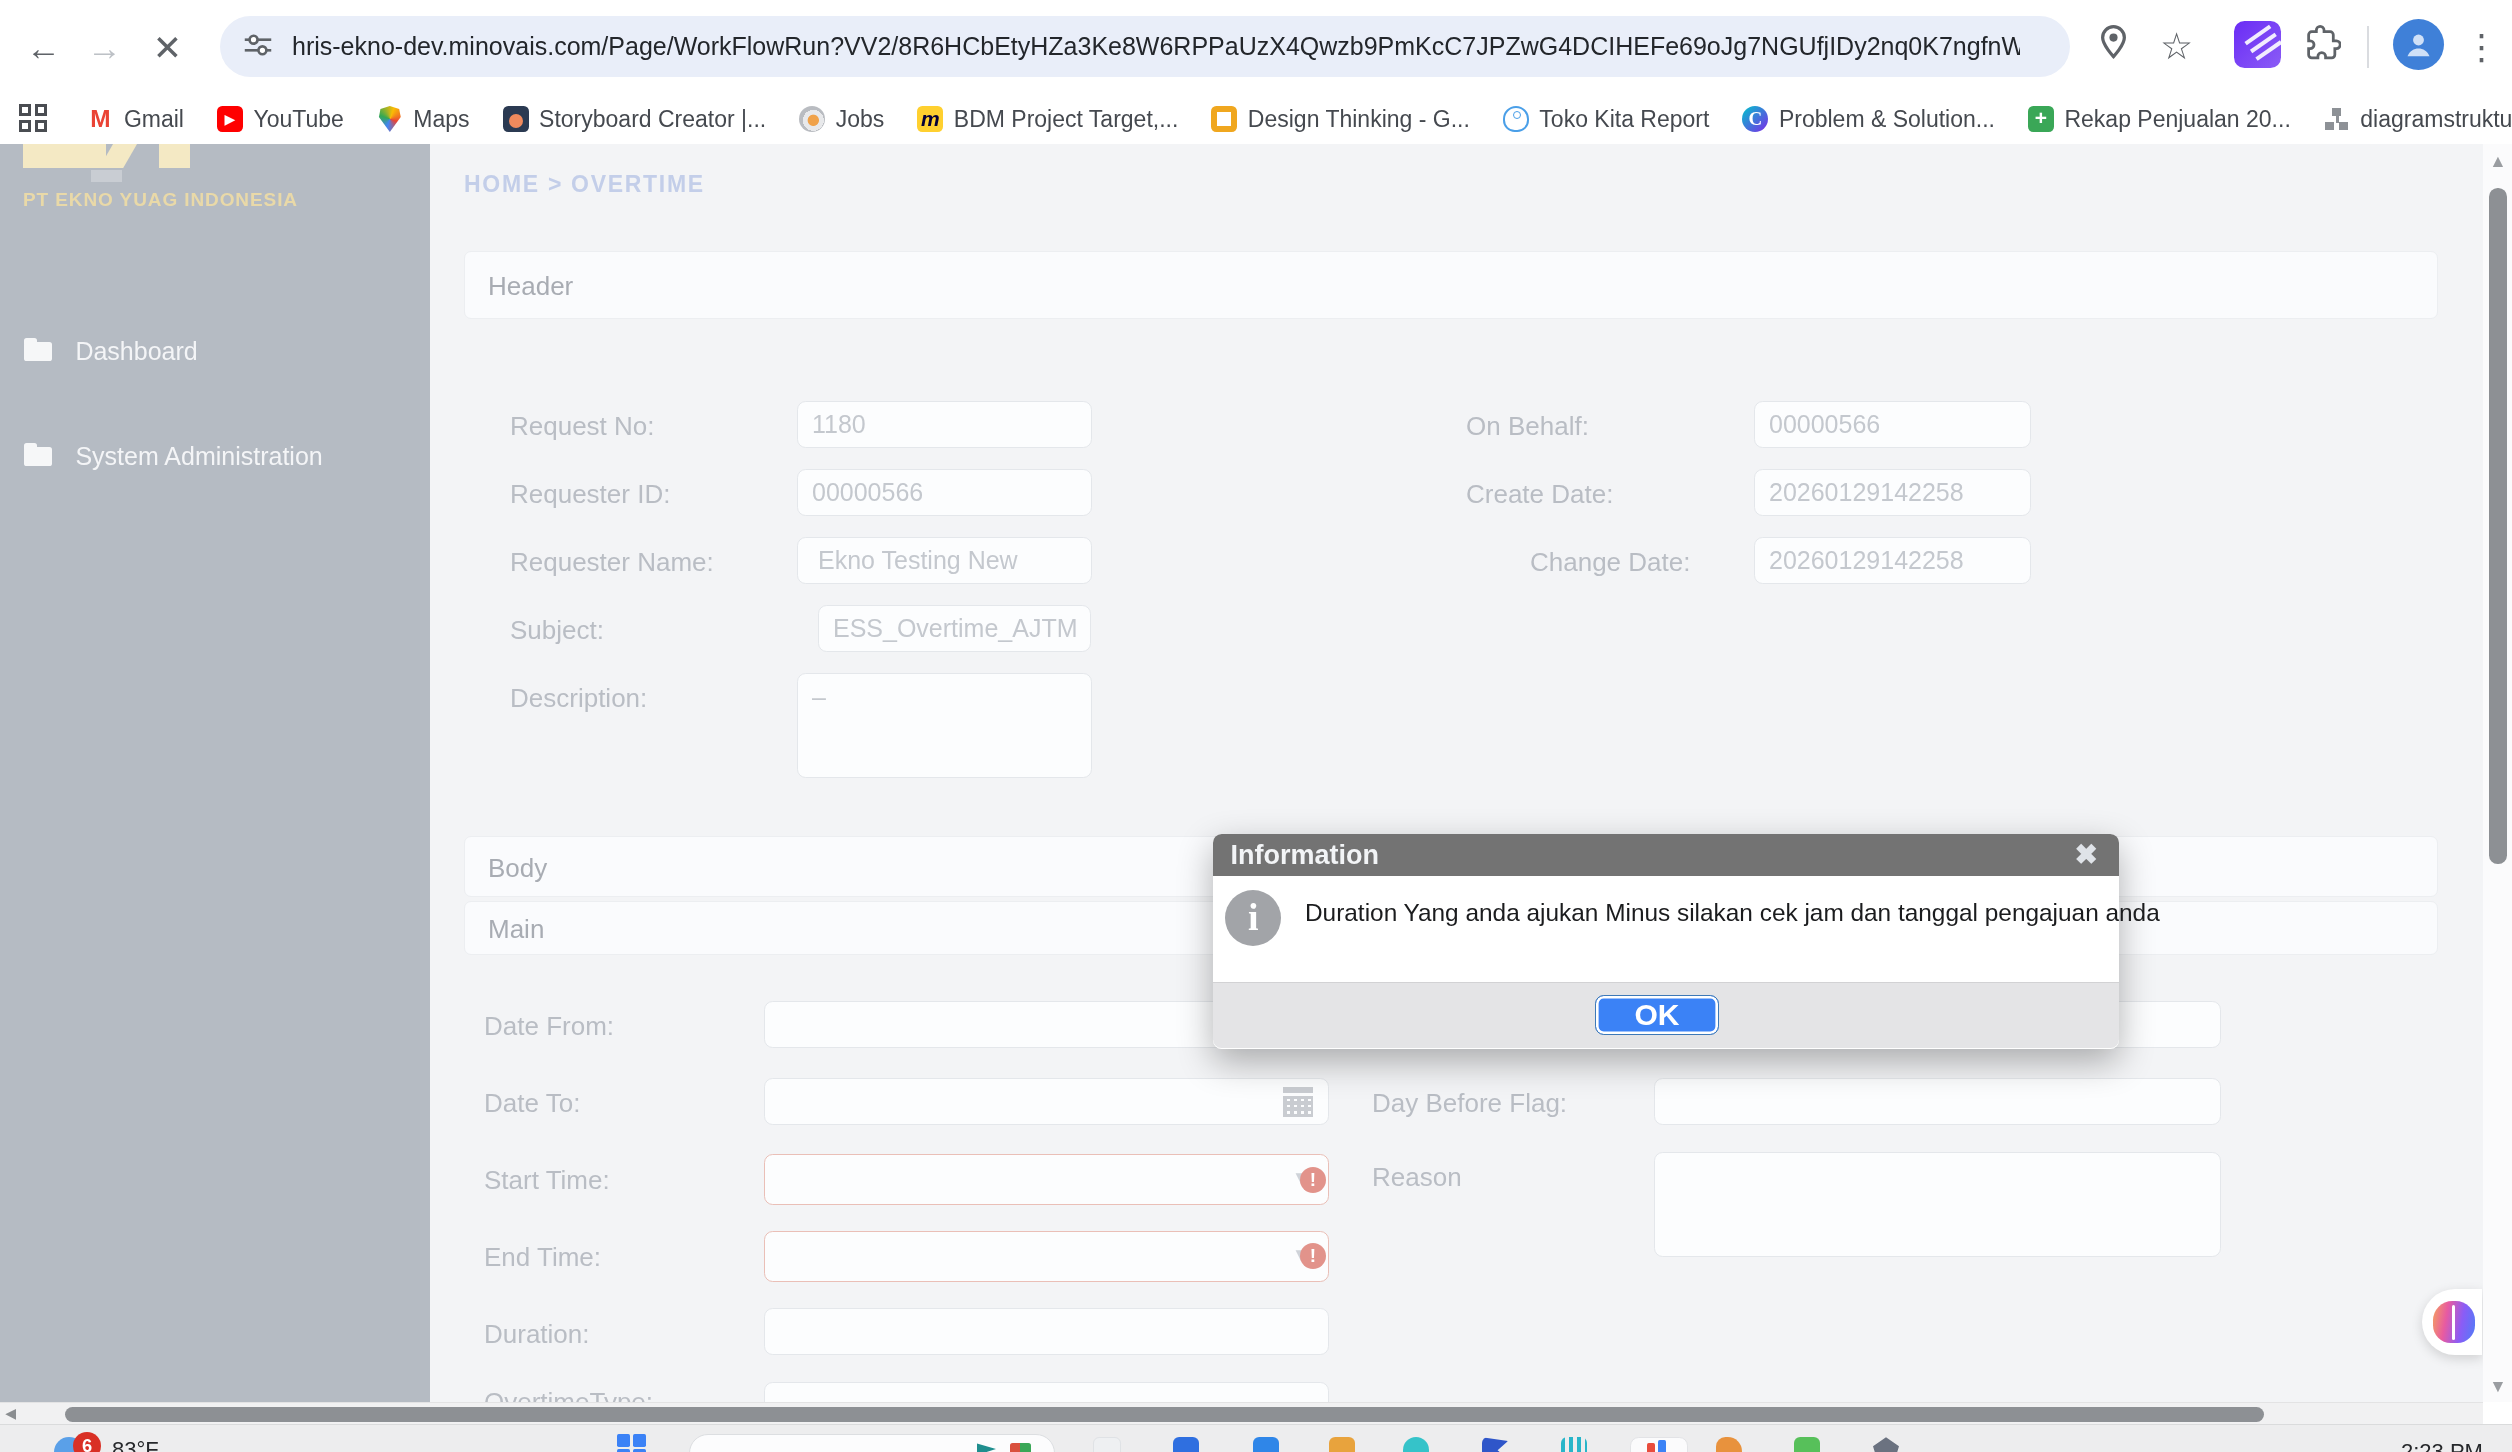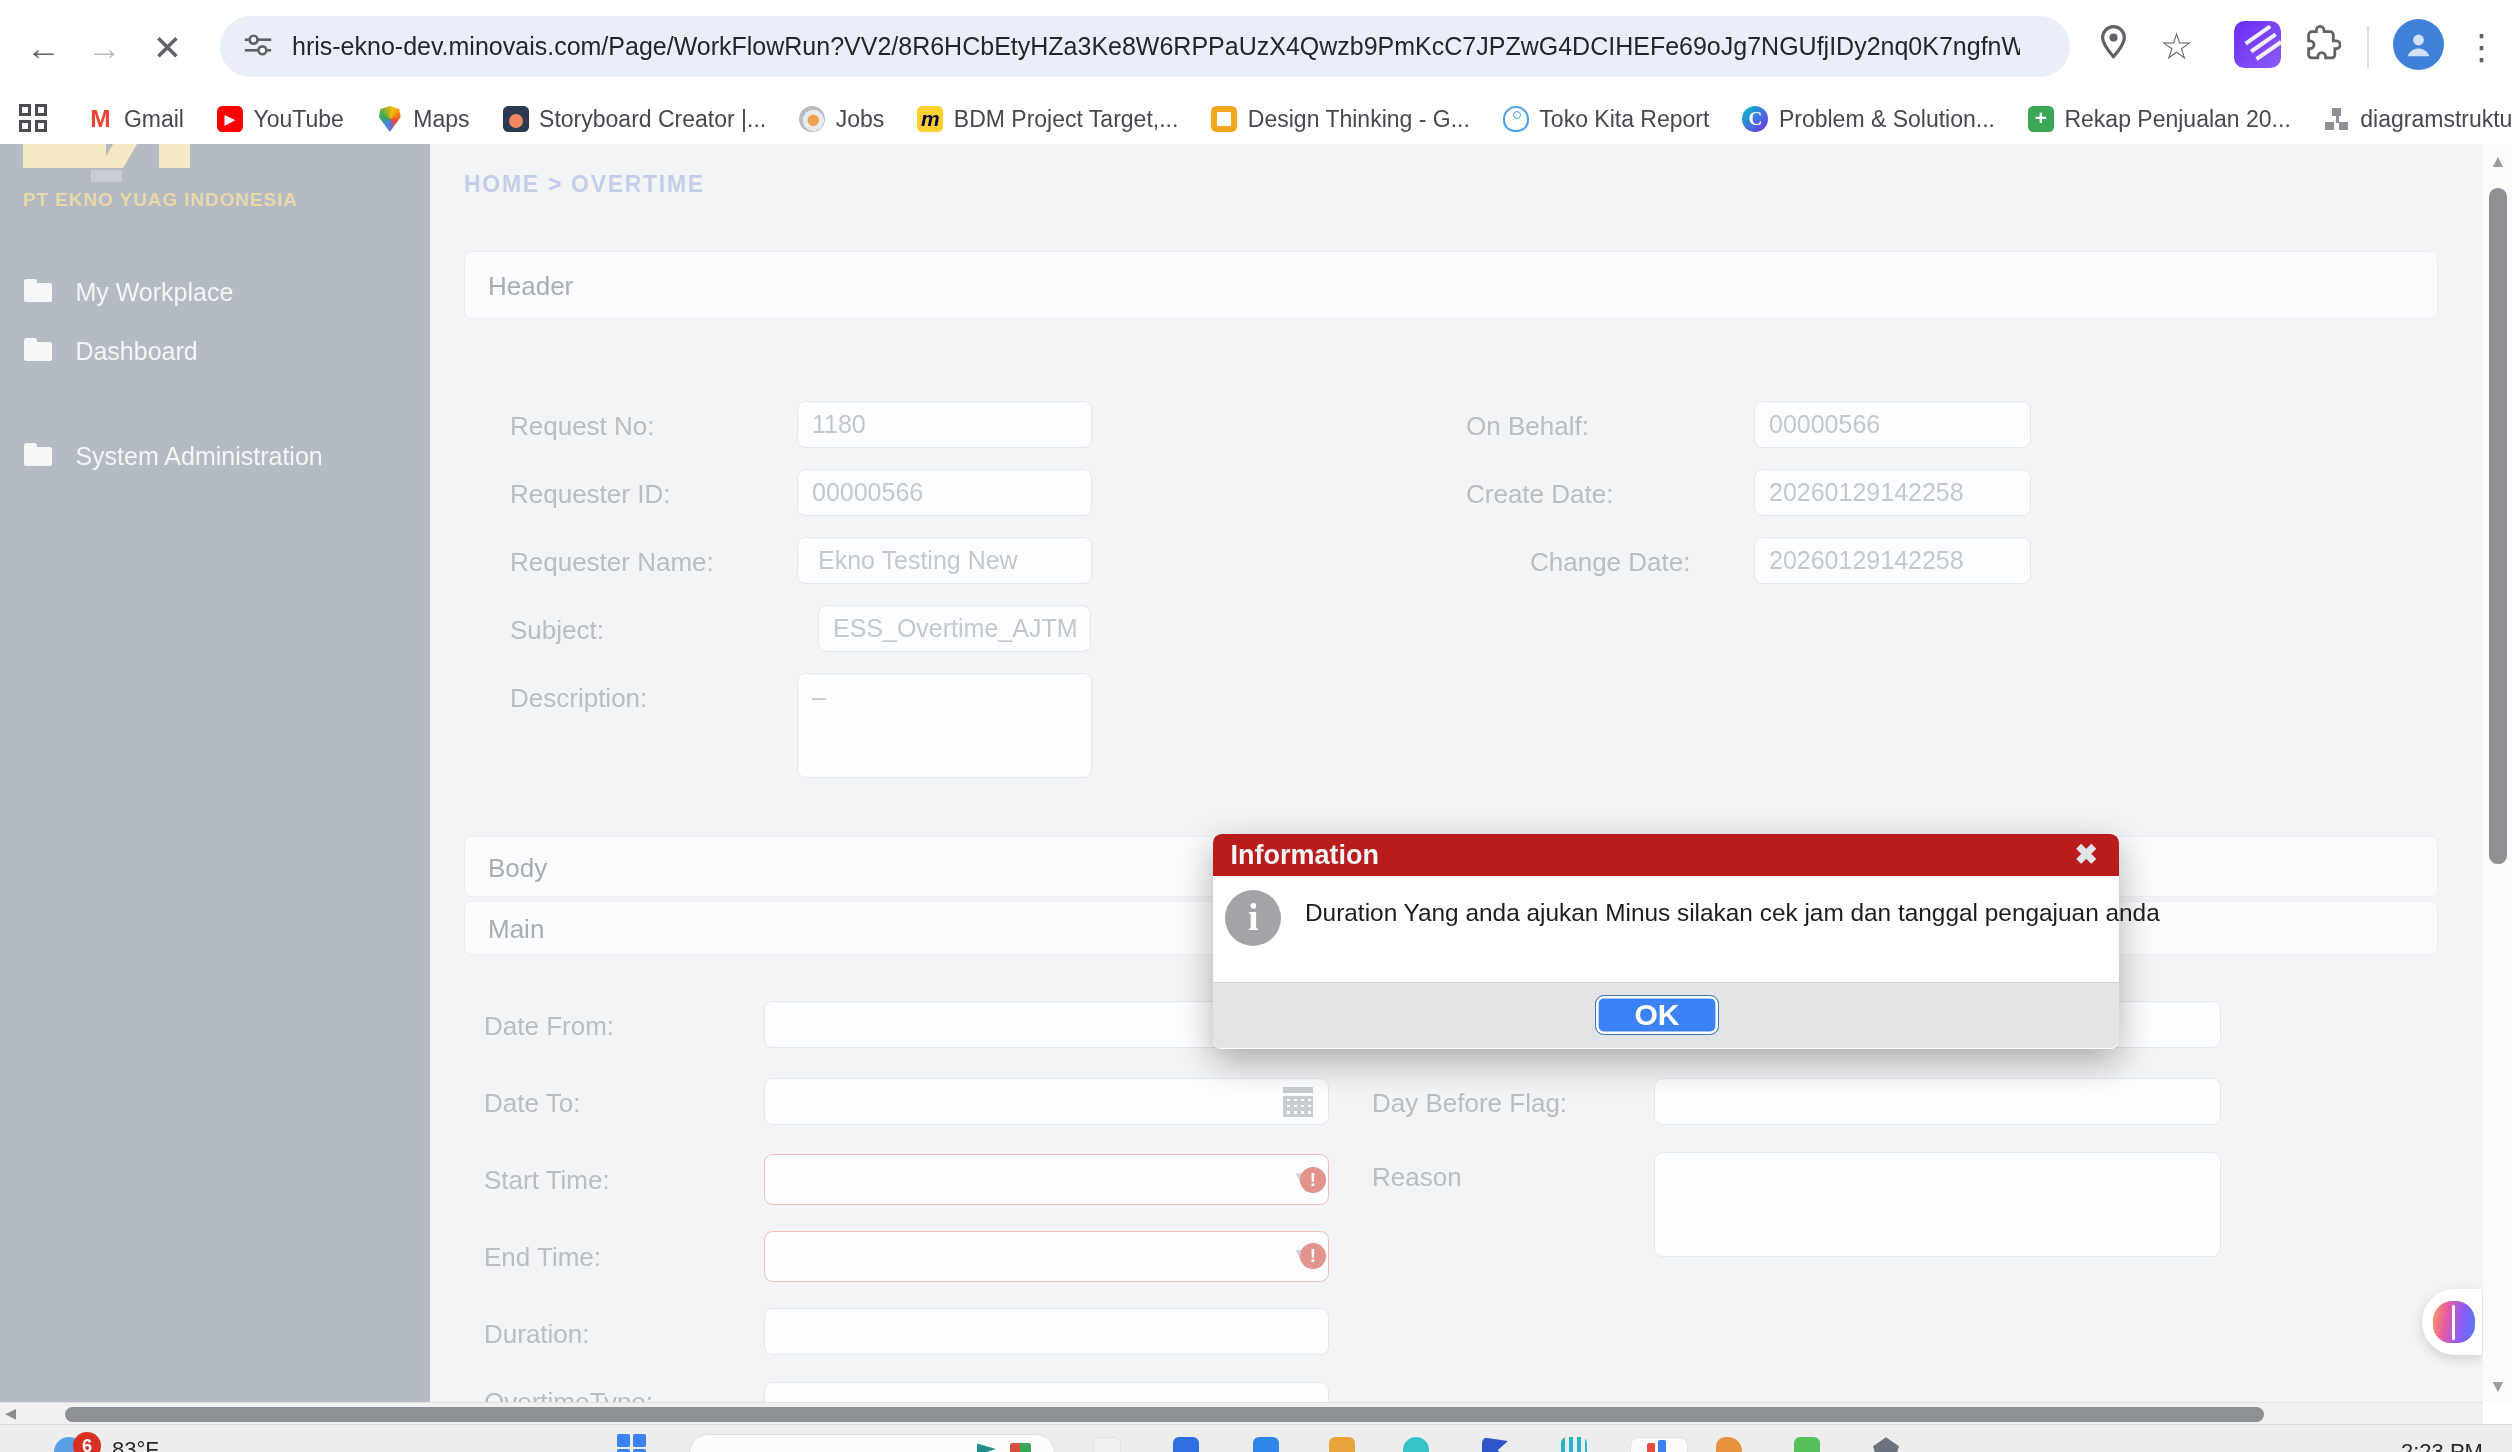--- a/index.html
+++ b/index.html
@@ -52,21 +52,21 @@
   .warn{position:absolute;width:26px;height:26px;border-radius:50%;background:#e2938b;color:#fff;
         font-size:19px;font-weight:bold;text-align:center;line-height:26px;}
   .calico{position:absolute;width:30px;height:30px;}
   .calico b{position:absolute;left:0;top:0;width:30px;height:6.1px;background:#c9ccd1;}
   .calico i{position:absolute;left:0;top:8.7px;width:30px;height:21px;
             background:repeating-linear-gradient(90deg,#c9ccd1 0 4.4px,transparent 4.4px 7px),
                        repeating-linear-gradient(0deg,#c9ccd1 0 3.5px,transparent 3.5px 6.1px);}
   
   .modal{position:absolute;left:1213px;top:834px;width:906px;height:215px;border-radius:8.7px;
          box-shadow:0 12.2px 35px rgba(0,0,0,.3);background:#fff;z-index:40;}
-  .mhead{position:absolute;left:0;top:0;width:100%;height:42px;background:#b91c1c;border-radius:8.7px 8.7px 0 0;}
+  .mhead{position:absolute;left:0;top:0;width:100%;height:42px;background:#737373;border-radius:8.7px 8.7px 0 0;}
   .mtitle{position:absolute;left:17.5px;top:6.1px;font-size:27px;font-weight:bold;color:#f2f4f6;}
   .mclose{position:absolute;right:21px;top:4.4px;font-size:28px;font-weight:bold;color:#dfe3e8;cursor:pointer;}
   .mbody{position:absolute;left:0;top:42px;width:100%;height:106px;background:#ffffff;}
   .iico{position:absolute;left:12.2px;top:14px;width:56px;height:56px;border-radius:50%;background:#a2a4a8;
         color:#fff;text-align:center;font:bold 38px "Liberation Serif",serif;line-height:54px;}
   .mmsg{position:absolute;left:92px;top:23px;font-size:24.4px;color:#1b1c1e;white-space:nowrap;}
   .mfoot{position:absolute;left:0;top:148px;width:100%;height:66px;background:#e4e4e6;border-top:1.7px solid #d2d2d4;border-radius:0 0 8.7px 8.7px;box-sizing:border-box;}
   .okbtn{position:absolute;left:382px;top:12.2px;width:124px;height:40px;background:#3b82f6;border:1.7px solid #3d79b8;
          border-radius:8.7px;box-shadow:inset 0 0 0 2.6px #ffffff;color:#fff;font-size:30px;font-weight:bold;cursor:pointer;
          font-family:"Liberation Sans",sans-serif;}
@@ -209,24 +209,20 @@
   </div>
 
   <div class="pagebg"></div>
 
   <div class="sidebar">
     <div class="logoA"></div>
     <div class="logoB"></div>
     <div class="logoC"></div>
     <div class="logoD"></div>
     <div class="company">PT EKNO YUAG INDONESIA</div>
-    <div class="navitem" style="top:124px;">
-      <span class="folder"></span>
-      <span class="t">My Workplace</span>
-    </div>
     <div class="navitem" style="top:183px;">
       <span class="folder"></span>
       <span class="t">Dashboard</span>
     </div>
     <div class="navitem" style="top:288px;">
       <span class="folder"></span>
       <span class="t">System Administration</span>
     </div>
   </div>
 

